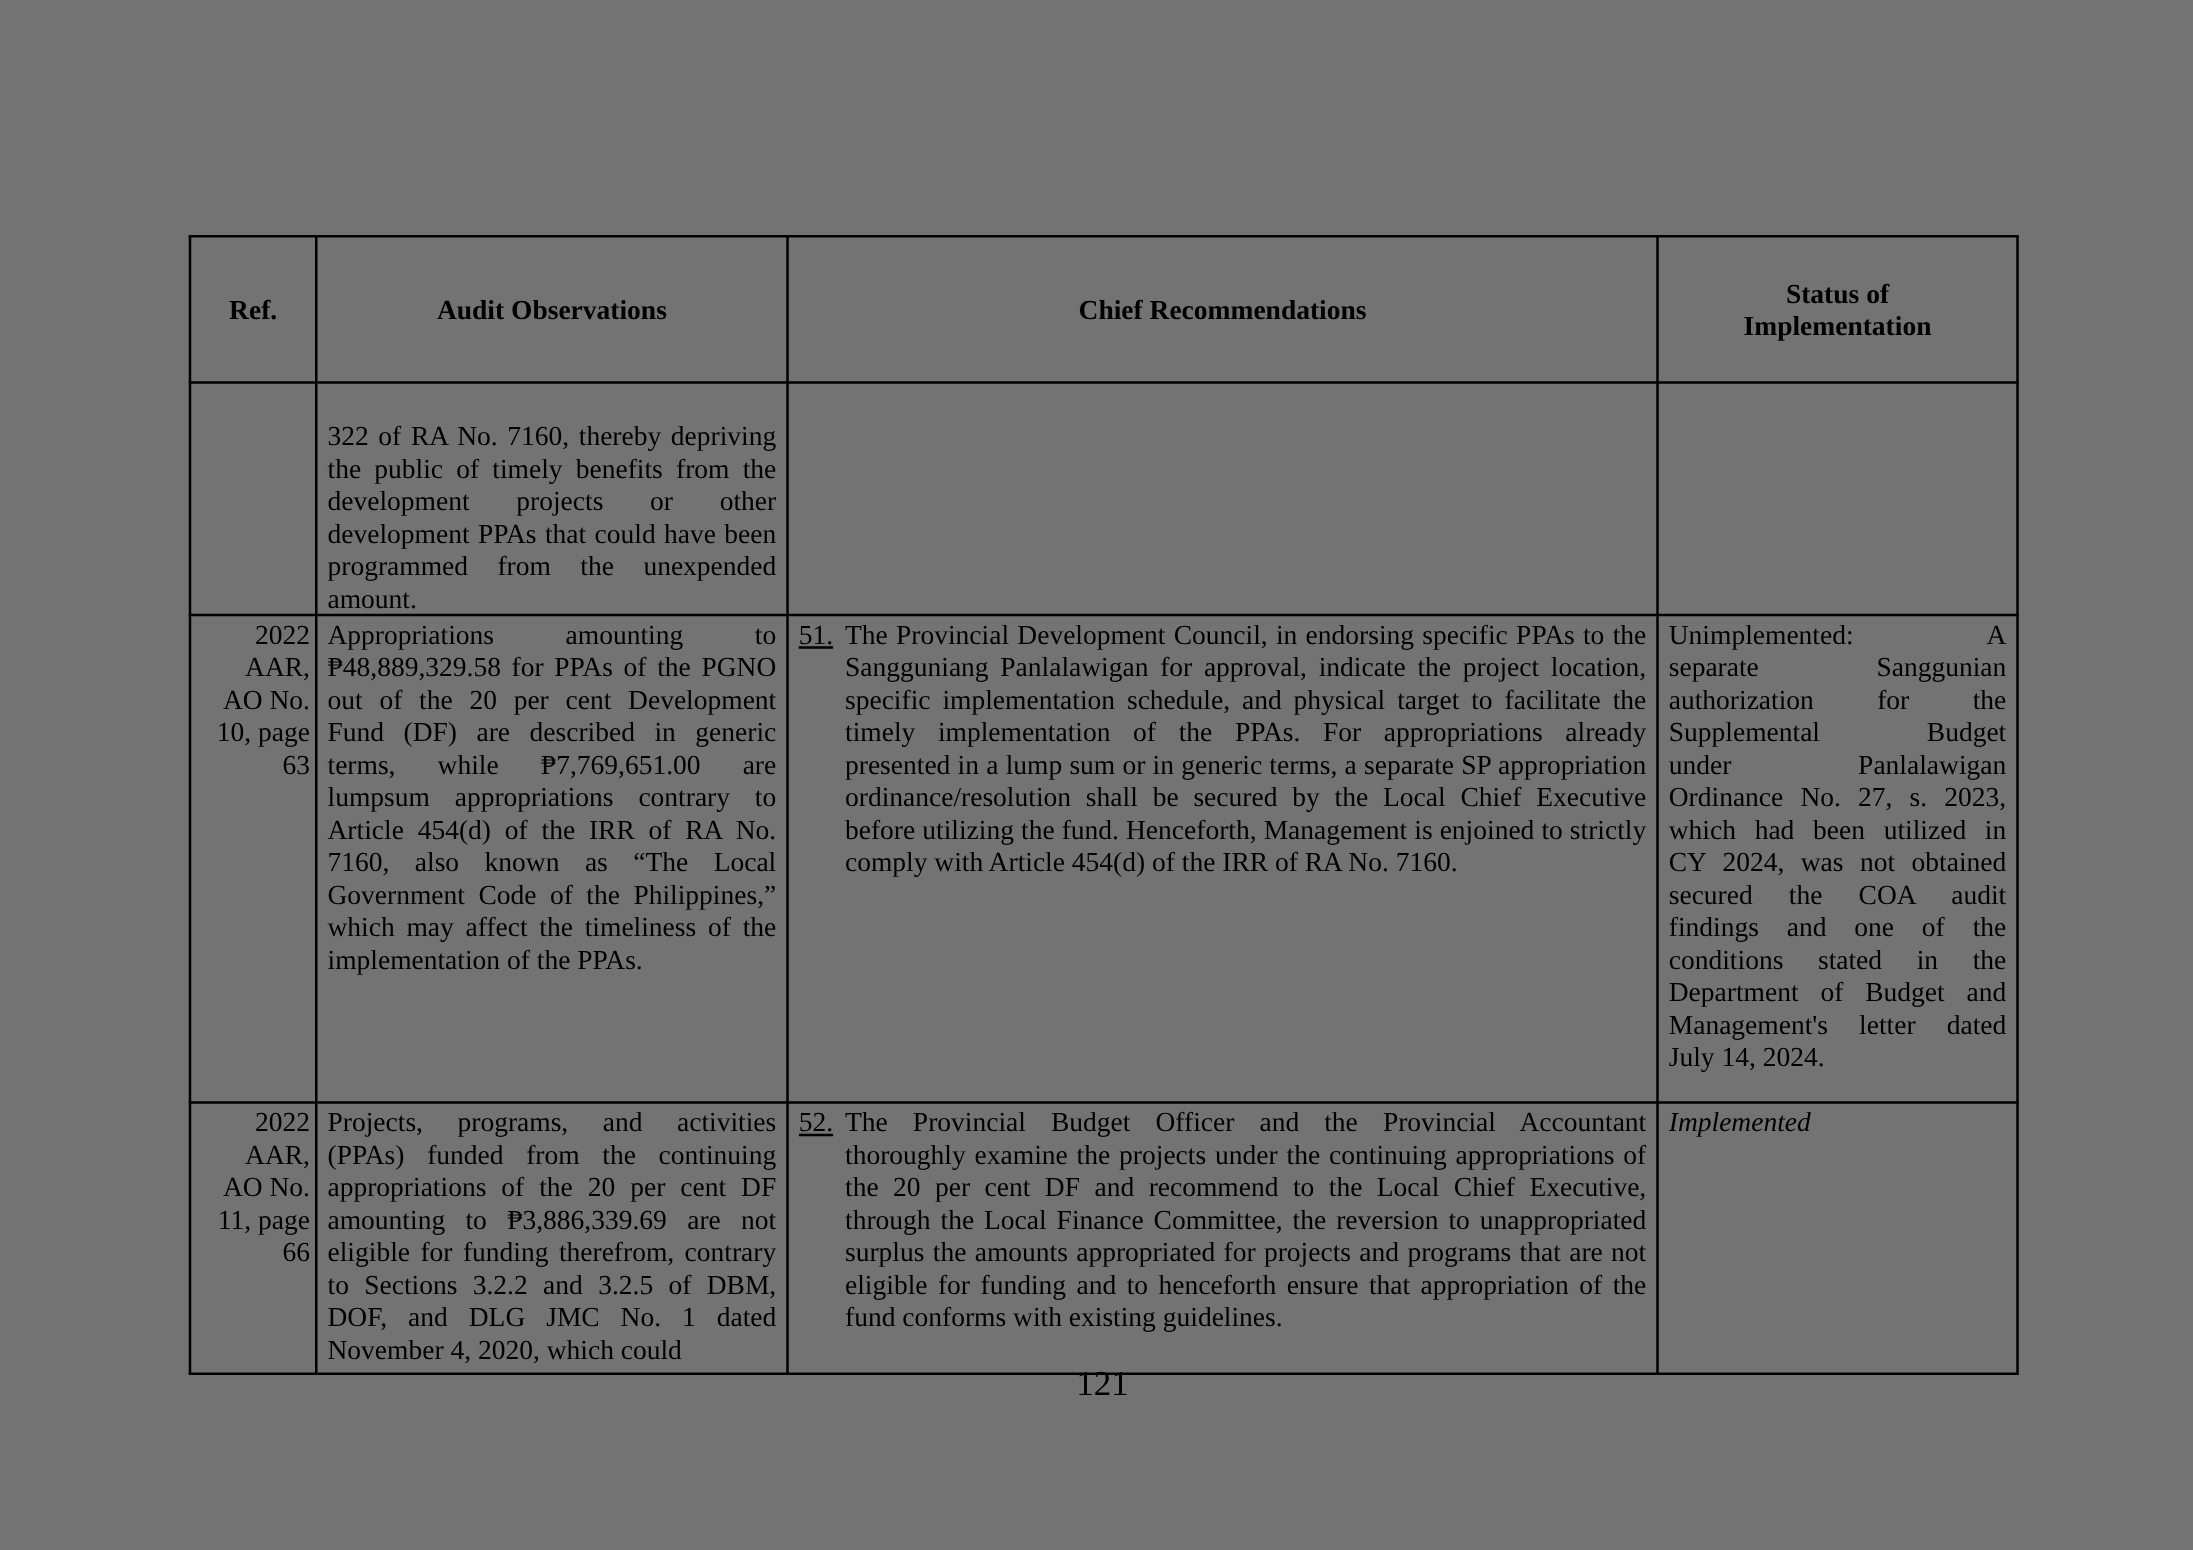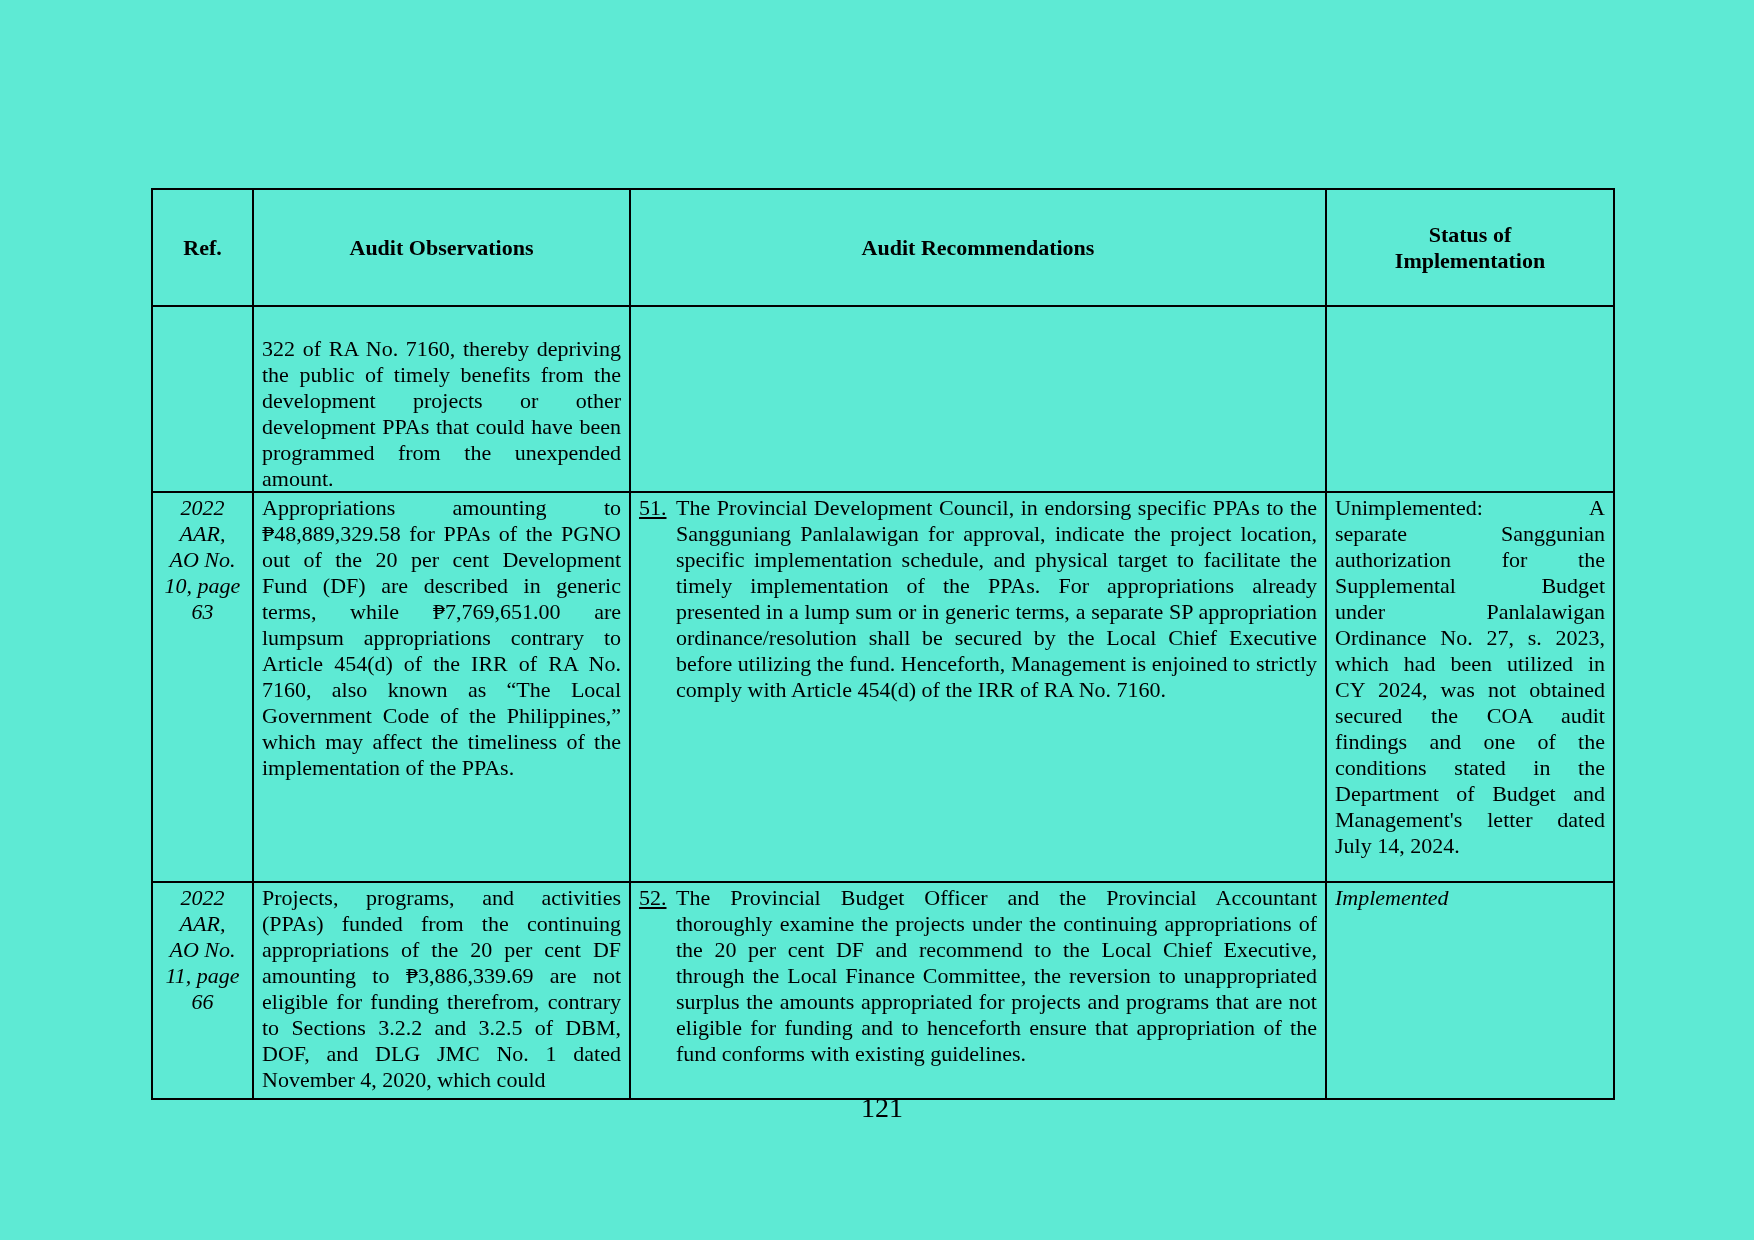--- a/index.html
+++ b/index.html
@@ -1,21 +1,21 @@
 <!DOCTYPE html>
 <html><head>
 <meta charset="utf-8">
 <style>
   html, body { margin: 0; padding: 0; background: #ffffff; }
   body {
     width: 1754px; height: 1240px;
     font-family: "Liberation Serif", serif;
     color: #000;
   }
-  .sheet { position: relative; width: 1754px; height: 1240px; background: #5eead4; overflow: hidden; }
+  .sheet { position: relative; width: 1754px; height: 1240px; background: #737373; overflow: hidden; }
 
   table.audit {
     position: absolute; left: 151px; top: 188px;
     width: 1462px;
     border-collapse: collapse; table-layout: fixed;
   }
   .audit th, .audit td {
     border: 2px solid #000;
     padding: 2px 8px;
     font-size: 22px; line-height: 26px;
@@ -24,21 +24,21 @@
   }
   .audit thead th {
     font-weight: bold; text-align: center; vertical-align: middle;
     height: 111px; white-space: pre-line;
   }
   .cellbox { width: 100%; }
   .h-r1 { height: 153px; margin-top: 27px; }
   .h-r2 { height: 384px; }
   .h-r3 { height: 211px; overflow: hidden; }
 
-  td.ref-cell { text-align: center; padding: 2px 4px; font-style: italic; }
+  td.ref-cell { text-align: right; padding: 2px 4px; }
   .ref-text { white-space: pre-line; }
 
   .para { text-align: justify; }
 
   .rec-para { text-align: justify; padding-left: 37px; text-indent: -37px; }
   .rec-no { display: inline-block; width: 37px; text-indent: 0; text-decoration: underline; }
 
   .jline { text-align: justify; text-align-last: justify; }
   .jline.last { text-align-last: left; }
 
@@ -58,21 +58,21 @@
     <colgroup>
       <col style="width:101px">
       <col style="width:377px">
       <col style="width:696px">
       <col style="width:288px">
     </colgroup>
     <thead>
       <tr>
         <th>Ref.</th>
         <th>Audit Observations</th>
-        <th>Audit Recommendations</th>
+        <th>Chief Recommendations</th>
         <th>Status of
 Implementation</th>
       </tr>
     </thead>
     <tbody>
 
       <tr>
         <td class="ref-cell">
           <div class="cellbox h-r1 ref-text"></div>
         </td>

